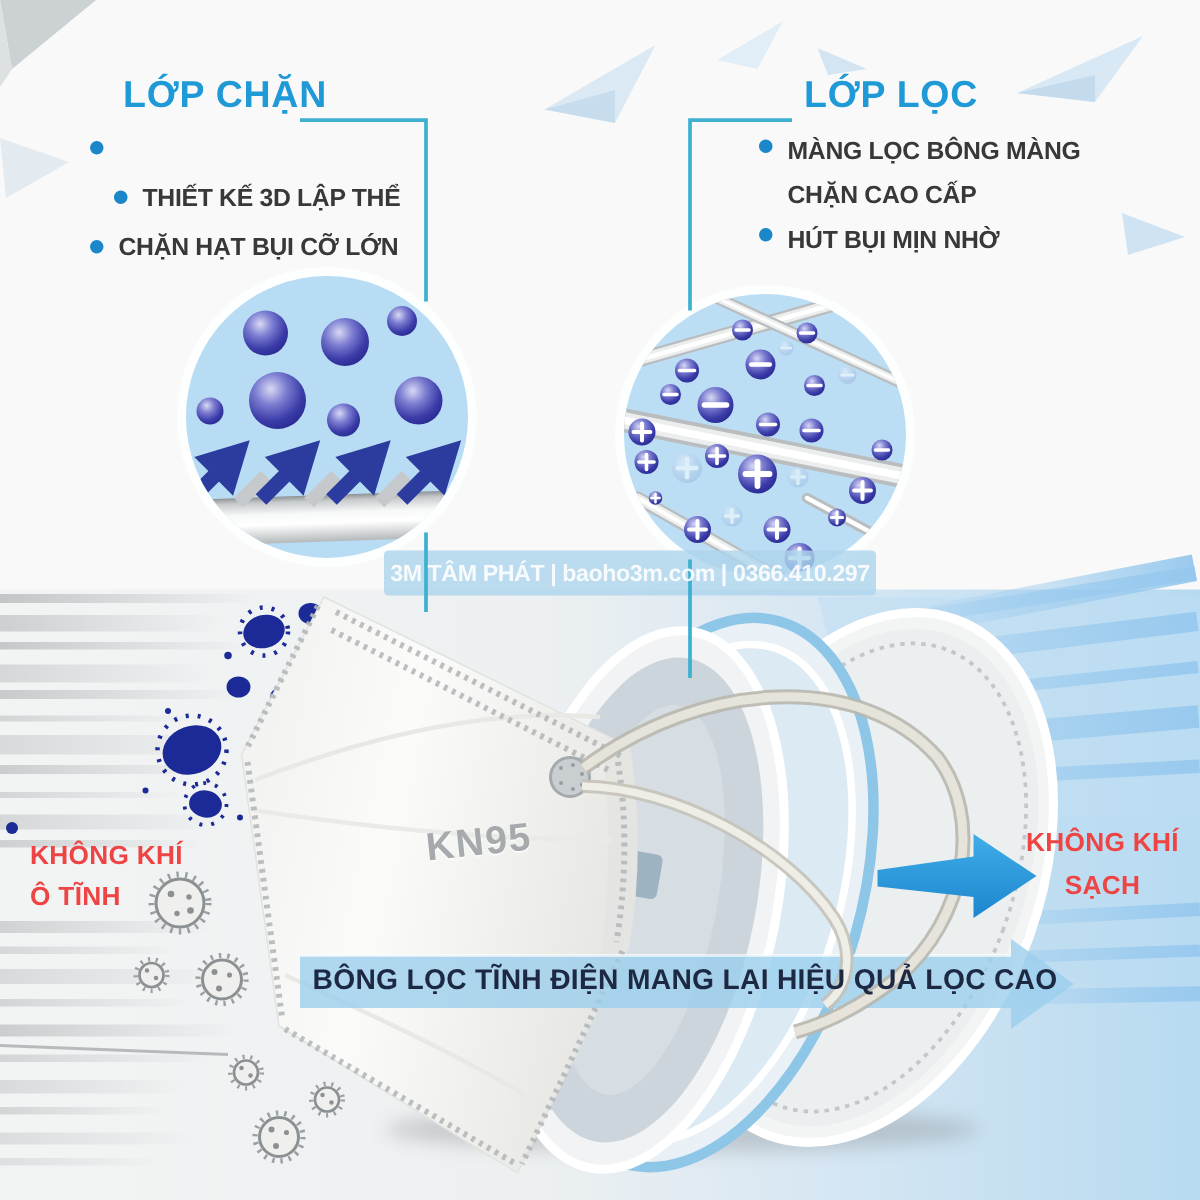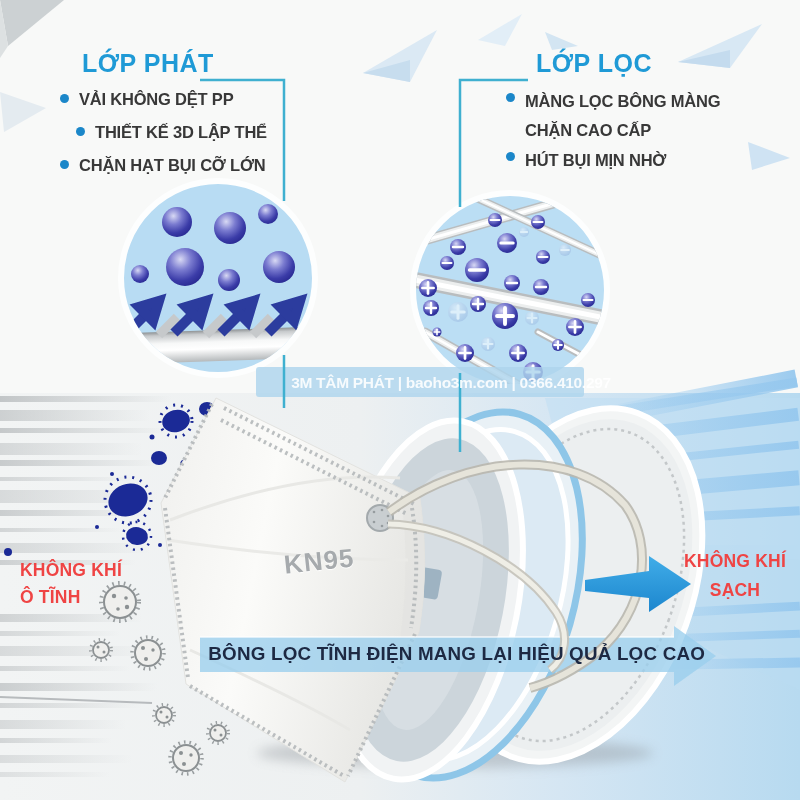--- a/index.html
+++ b/index.html
@@ -443,25 +443,24 @@
   <rect x="256" y="367" width="328" height="30" rx="3" fill="rgba(173,212,237,.82)"></rect>
 
   <g stroke="#3fb0d0" stroke-width="2.5" fill="none">
     <path d="M200,80 L284,80 L284,201"></path>
     <path d="M284,355 L284,408"></path>
     <path d="M528,80 L460,80 L460,207"></path>
     <path d="M460,373 L460,452"></path>
   </g>
 </svg>
 
-<div class="txt heading" style="left:82px;top:49px;">LỚP PHÁT</div>
+<div class="txt heading" style="left:82px;top:49px;">LỚP CHẶN</div>
 
 <div class="bullet" style="left:60px;top:88px;">
   <span class="dot"></span>
-  <span class="btxt">VẢI KHÔNG DỆT PP</span>
 </div>
 <div class="bullet" style="left:76px;top:121px;">
   <span class="dot"></span>
   <span class="btxt">THIẾT KẾ 3D LẬP THỂ</span>
 </div>
 <div class="bullet" style="left:60px;top:154px;">
   <span class="dot"></span>
   <span class="btxt">CHẶN HẠT BỤI CỠ LỚN</span>
 </div>
 
@@ -469,21 +468,21 @@
 
 <div class="bullet" style="left:506px;top:87px;">
   <span class="dot"></span>
   <span class="b2line"><span>MÀNG LỌC BÔNG MÀNG</span><br><span>CHẶN CAO CẤP</span></span>
 </div>
 <div class="bullet" style="left:506px;top:146px;">
   <span class="dot"></span>
   <span class="b2line"><span>HÚT BỤI MỊN NHỜ</span><br></span>
 </div>
 
-<div class="txt wmark" style="left:256px;top:374px;padding-left:31px;">3M TÂM PHÁT | baoho3m.com | 0366.410.297</div>
+<div class="txt wmark" style="left:256px;top:374px;">3M TÂM PHÁT | baoho3m.com | 0366.410.297</div>
 
 <div class="txt airlabel" style="left:20px;top:557px;"><span>KHÔNG KHÍ</span><br><span>Ô TĨNH</span></div>
 
 <div class="txt airlabel clean" style="left:676px;top:547px;line-height:29px;"><span>KHÔNG KHÍ</span><br><span>SẠCH</span></div>
 
 <div class="txt kn95" style="left:284px;top:546px;">KN95</div>
 
 <div class="txt bannertxt" style="left:206px;top:643px;">BÔNG LỌC TĨNH ĐIỆN MANG LẠI HIỆU QUẢ LỌC CAO</div>
 
 </body></html>

